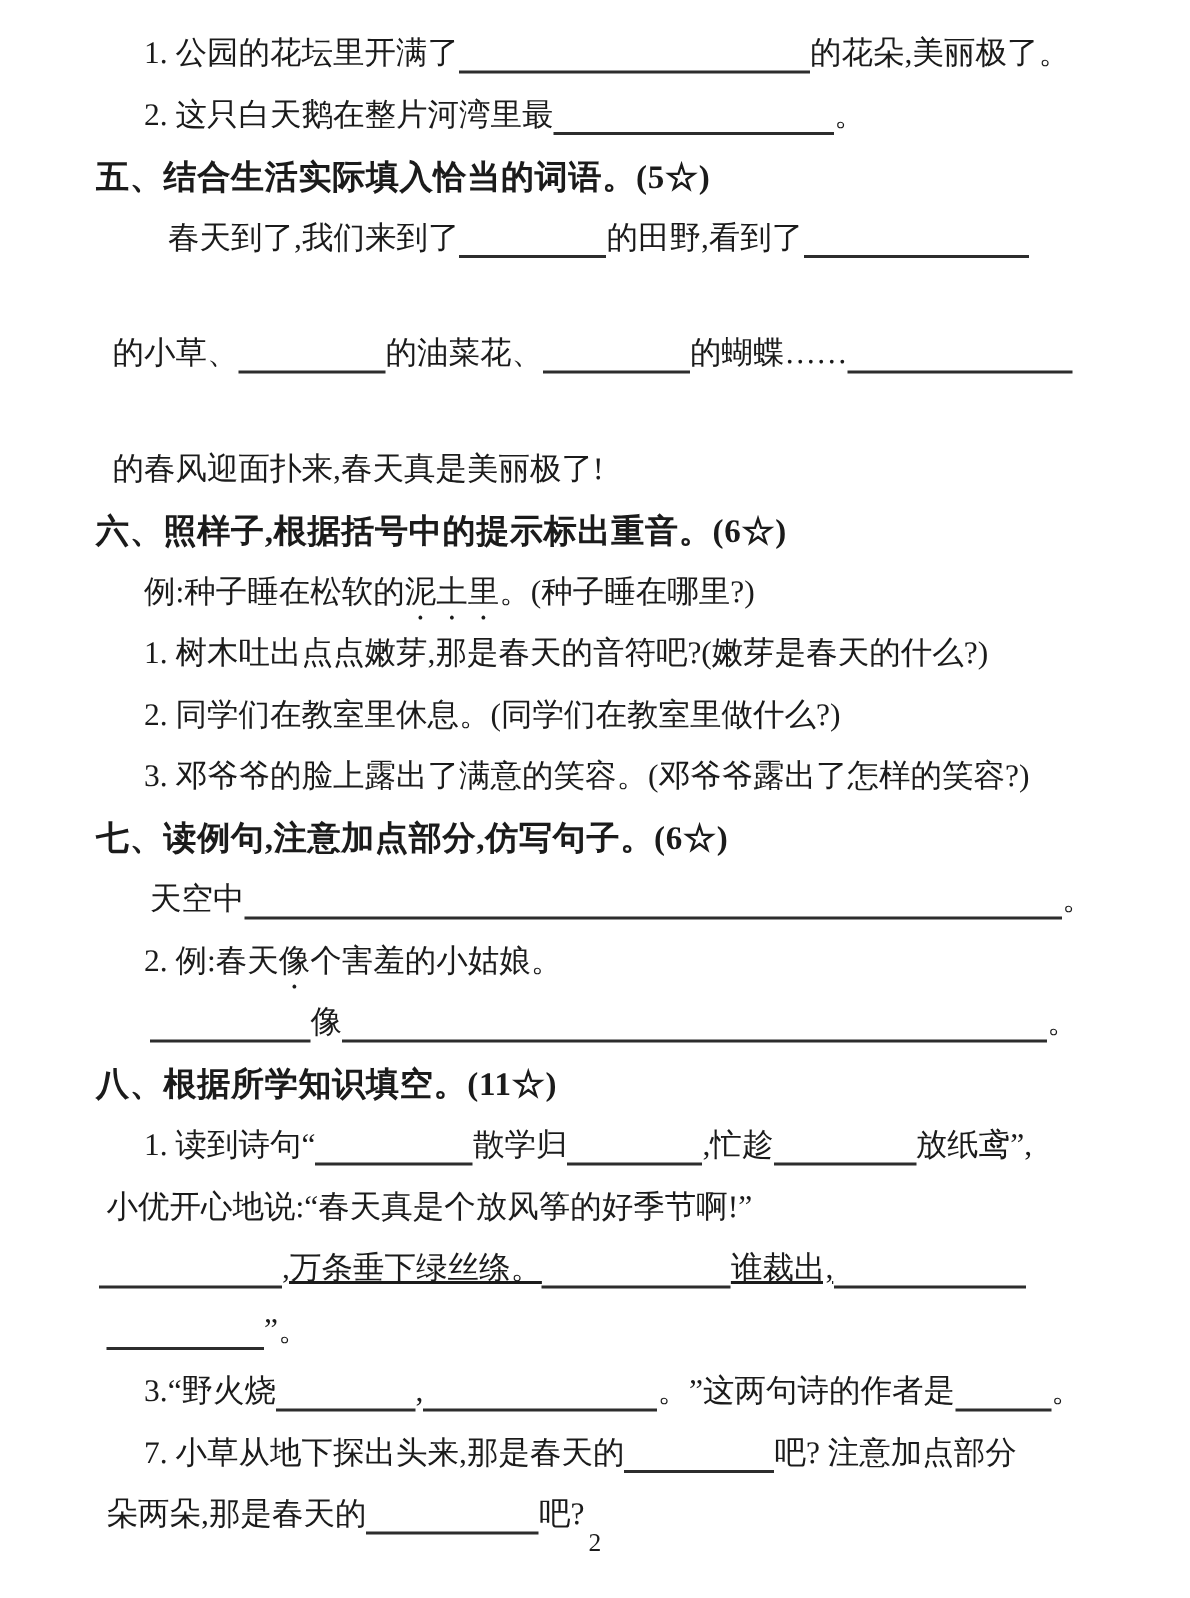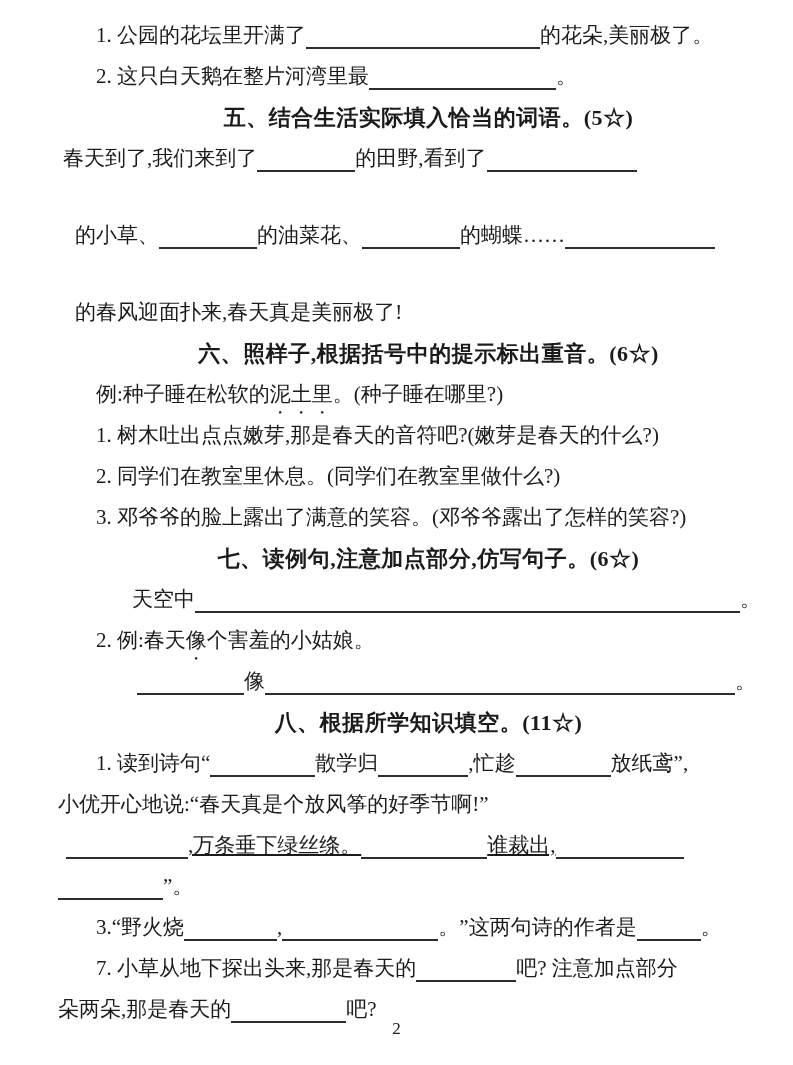--- a/index.html
+++ b/index.html
@@ -18,26 +18,26 @@
     box-sizing: border-box;
     border-radius: 18px;
   }
   .line {
     height: 41px;
     line-height: 41px;
     font-size: 21px;
     white-space: nowrap;
   }
   
-  .section  { padding-left: 64px;  font-size: 22px; font-weight: 600; letter-spacing: 0.5px; text-align: center; }
+  .section  { padding-left: 64px;  font-size: 22px; font-weight: 600; letter-spacing: 0.5px; }
   .item     { padding-left: 96px; }
-  .p1       { padding-left: 63px; }  
+  .p1       { padding-left: 112px; }  
   .p0       { padding-left: 75px; margin-top: 36px;  }  
-  .c1       { padding-left: 100px; text-align: center; }  
-  .c2       { padding-left: 58px; }  
+  .c1       { padding-left: 100px; }  
+  .c2       { padding-left: 58px; margin-left: 13px; }  
   .c3       { padding-left: 66px; text-decoration: underline;  }  
   .run { display: inline; }
   .blank {
     display: inline-block;
     border-bottom: 2px solid #2d2d2d;
     height: 30px;
     vertical-align: -7px;
   }
   .emph {
     -webkit-text-emphasis: filled dot #1b1b1b;

